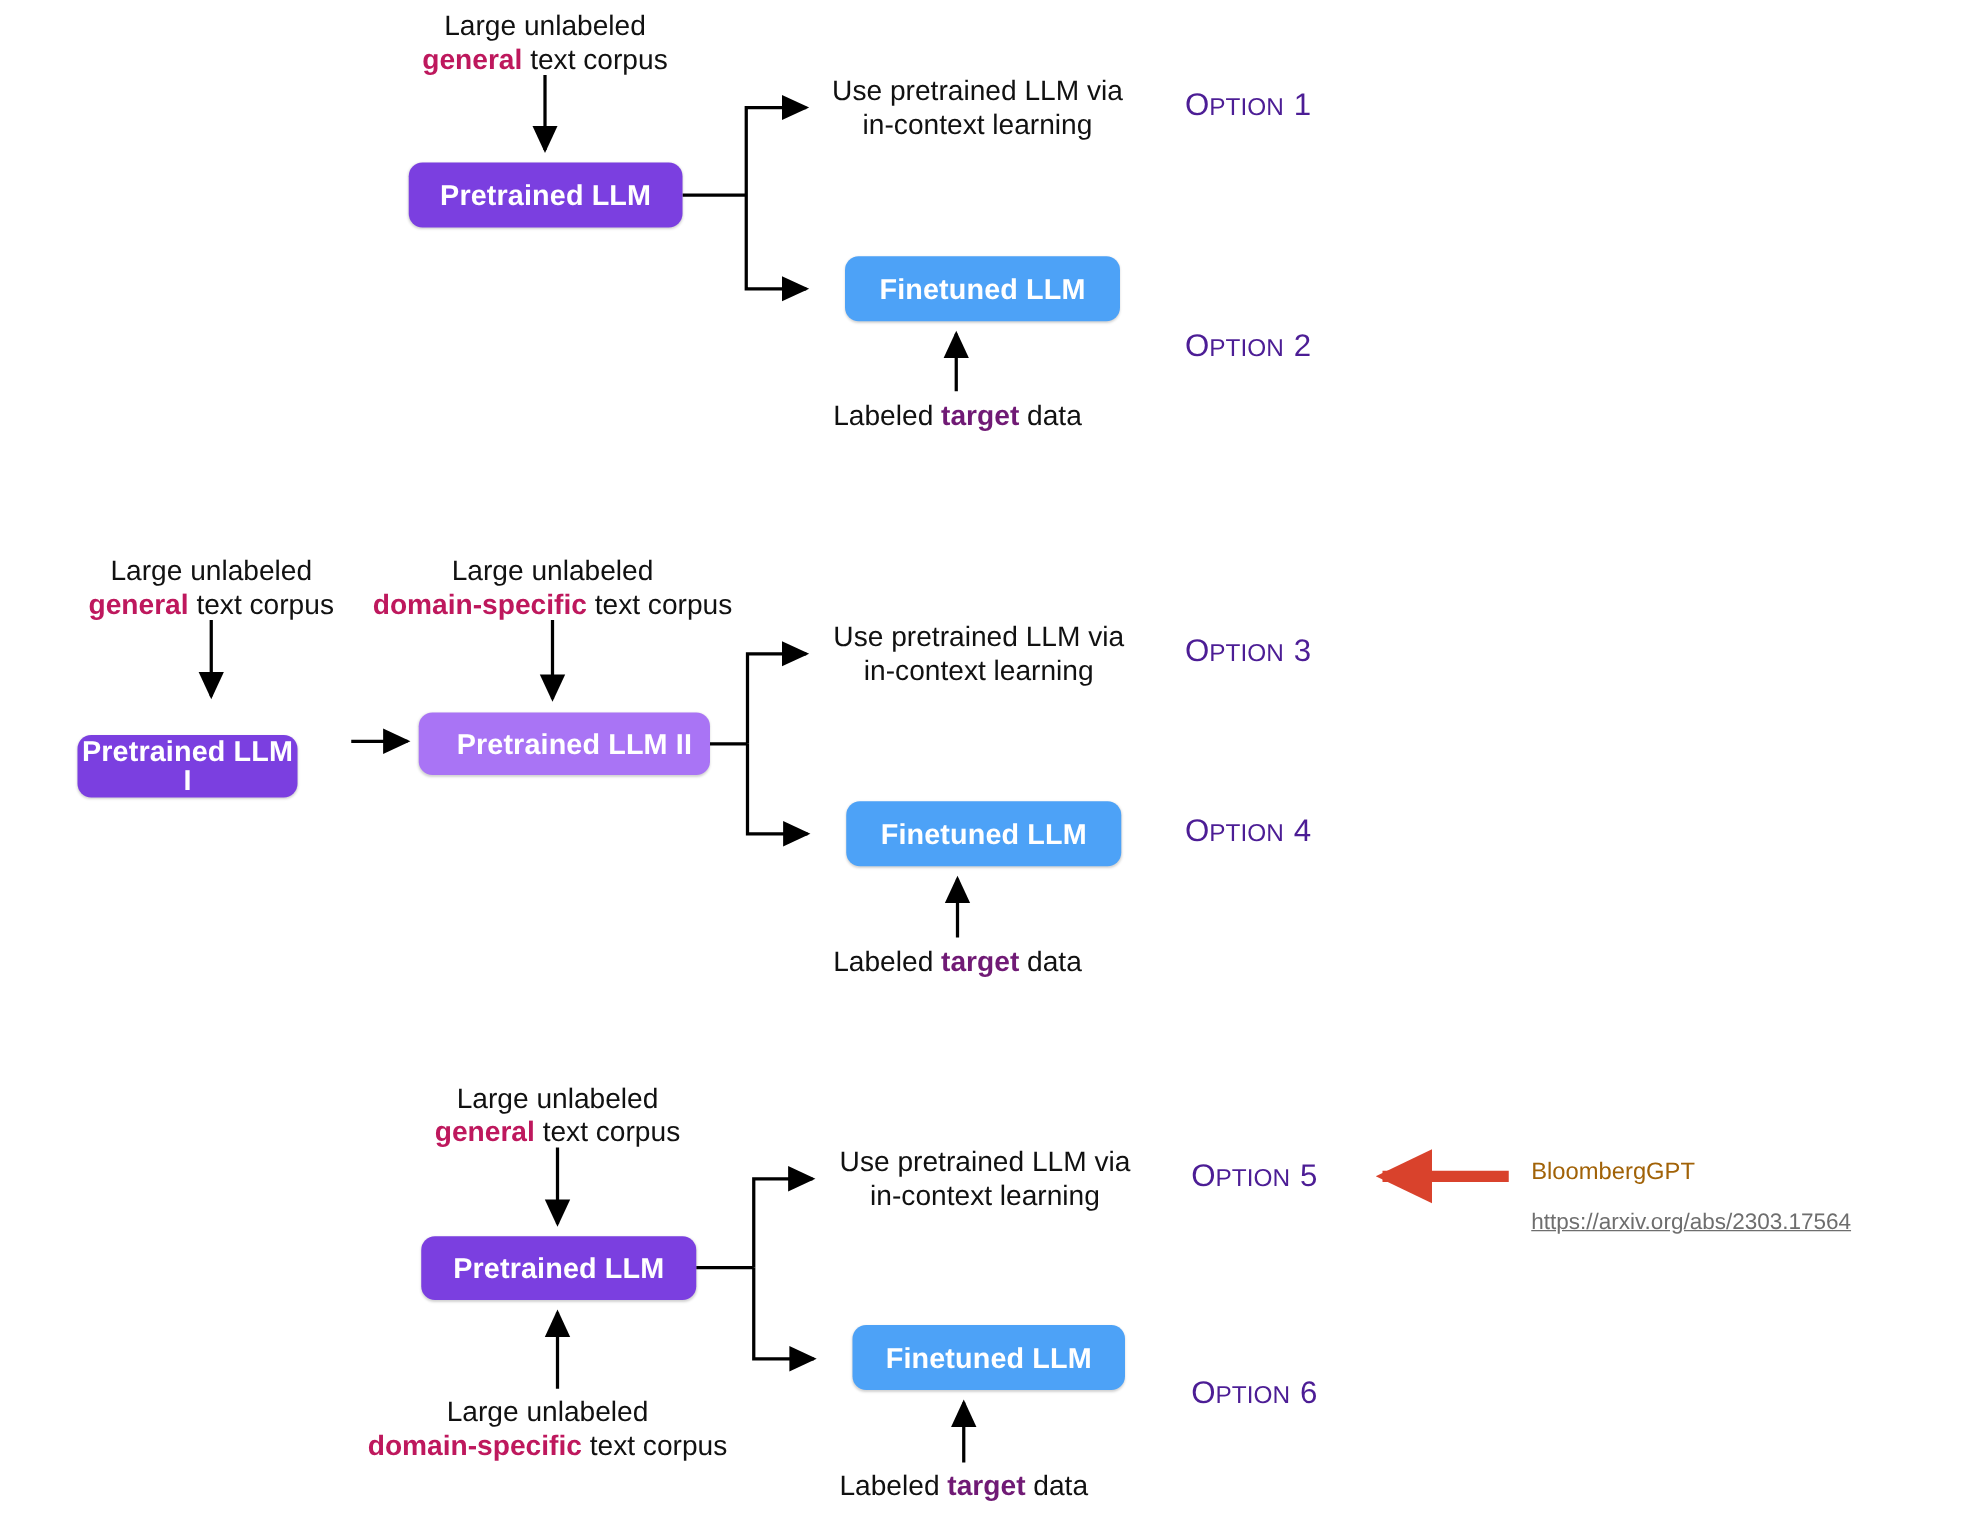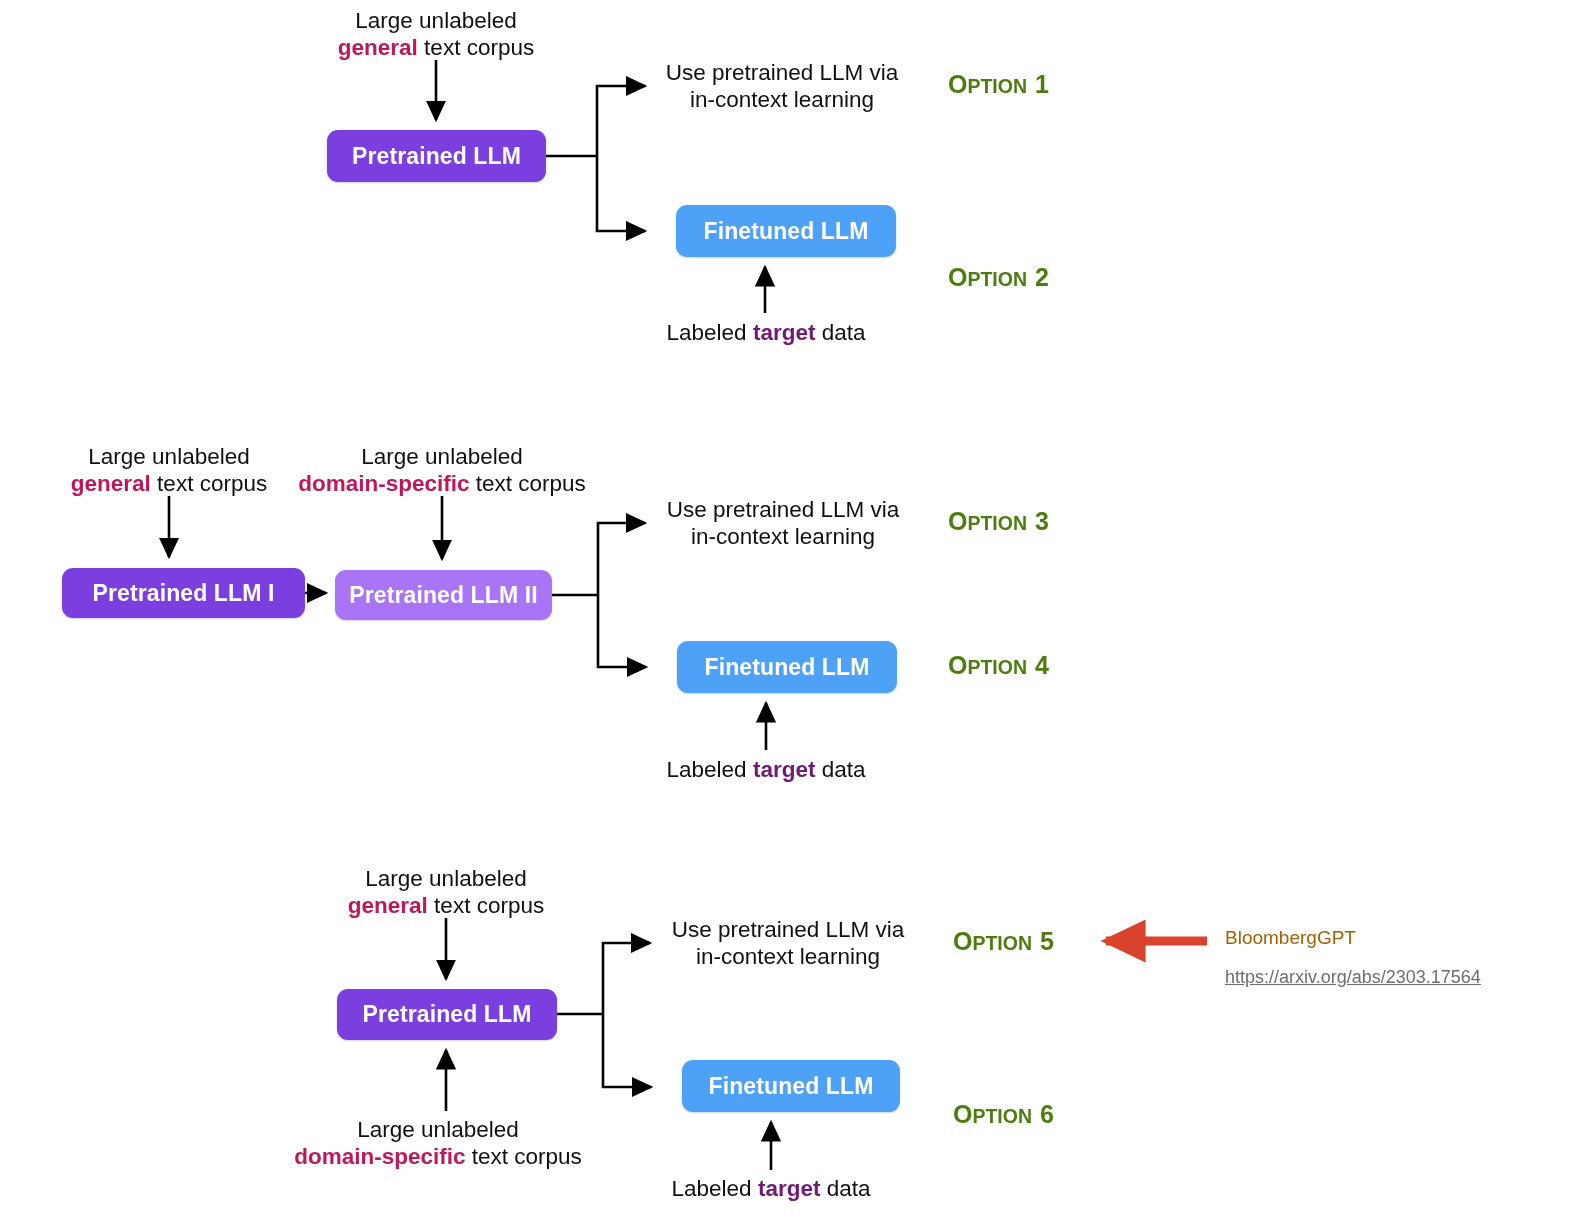--- a/index.html
+++ b/index.html
@@ -28,40 +28,40 @@
     border-radius: 11px;
     color: #ffffff;
     font-weight: bold;
     font-size: 23px;
     letter-spacing: 0.1px;
     box-shadow: 0 1px 2px rgba(0,0,0,0.18);
     text-align: center;
     line-height: 1;
   }
   .node-purple-dark { background: #7B3FE0; }
-  .node-purple-light { background: #A974F5; }
+  .node-purple-light { background: #A974F5; padding-left: 16px; }
   .node-blue { background: #4DA2F7; margin-left: 20px; }
 
   
   .caption {
     position: absolute;
     font-size: 22.5px;
     line-height: 1.18;
     text-align: center;
     color: #111111;
     white-space: nowrap;
   }
   .accent-purple { color: #be185d; font-weight: bold; }
   .accent-blue   { color: #701a75; font-weight: bold; }
 
   
   .option-label {
     position: absolute;
-    font-weight: bold;
-    color: #4d7c0f;
+    font-weight: normal;
+    color: #4c1d95;
     white-space: nowrap;
     line-height: 1;
   }
   .option-label .cap  { font-size: 25px; }
   .option-label .small{ font-size: 19.5px; }
   .option-label .num  { font-size: 25px; }
 
   
   .bloomberg-text {
     position: absolute;
@@ -167,21 +167,21 @@
   <div class="caption" style="left:169px; top:444px; transform:translateX(-50%);">
     <span>Large unlabeled</span><br>
     <span class="accent-purple">general</span><span> text corpus</span>
   </div>
 
   <div class="caption" style="left:442px; top:444px; transform:translateX(-50%);">
     <span>Large unlabeled</span><br>
     <span class="accent-purple">domain-specific</span><span> text corpus</span>
   </div>
 
-  <div class="node node-purple-dark" style="left:62px; top:568px; width:243px; height:50px;">
+  <div class="node node-purple-dark" style="left:62px; top:588px; width:176px; height:50px;">
     <span>Pretrained LLM I</span>
   </div>
 
   <div class="node node-purple-light" style="left:335px; top:570px; width:217px; height:50px;">
     <span>Pretrained LLM II</span>
   </div>
 
   <div class="caption" style="left:783px; top:497px; transform:translateX(-50%);">
     <span>Use pretrained LLM via</span><br>
     <span>in-context learning</span>

